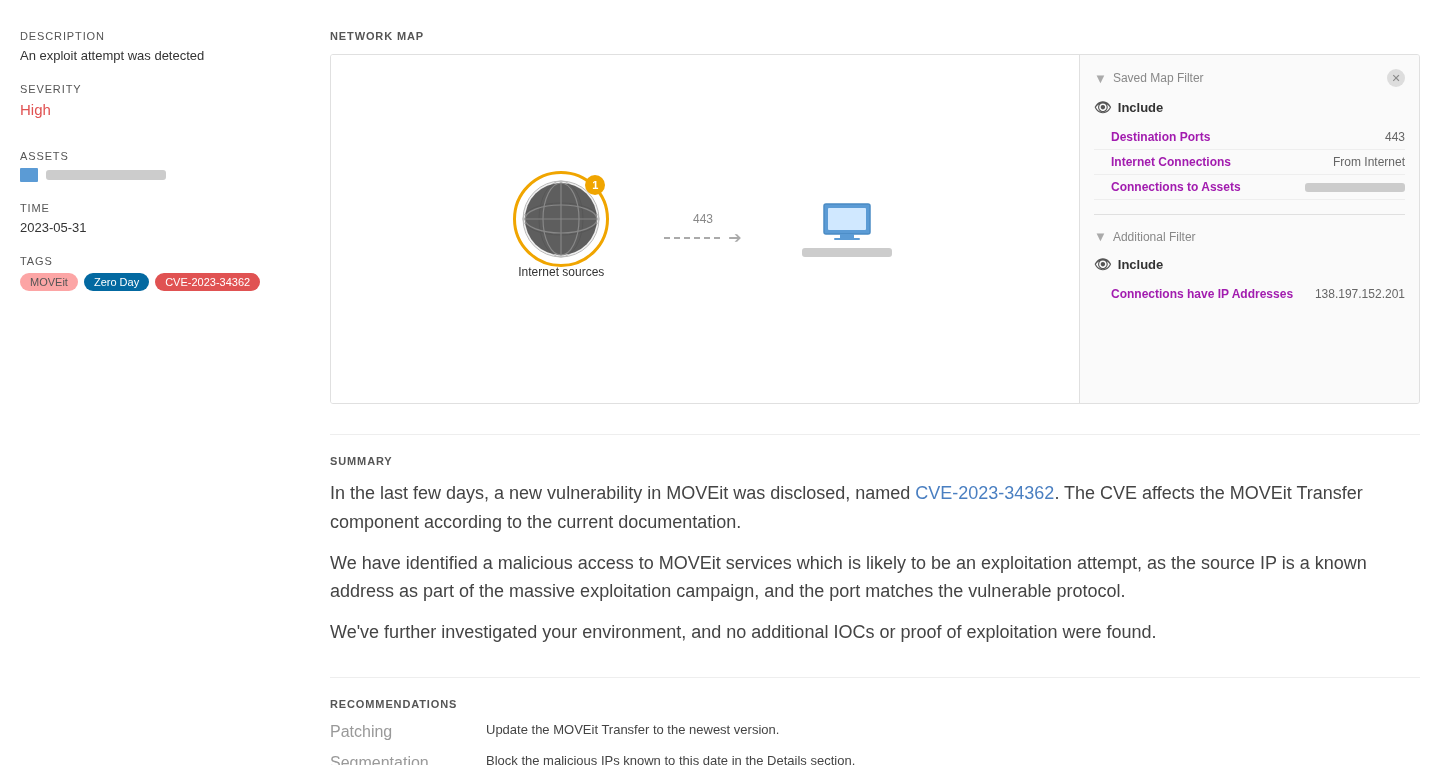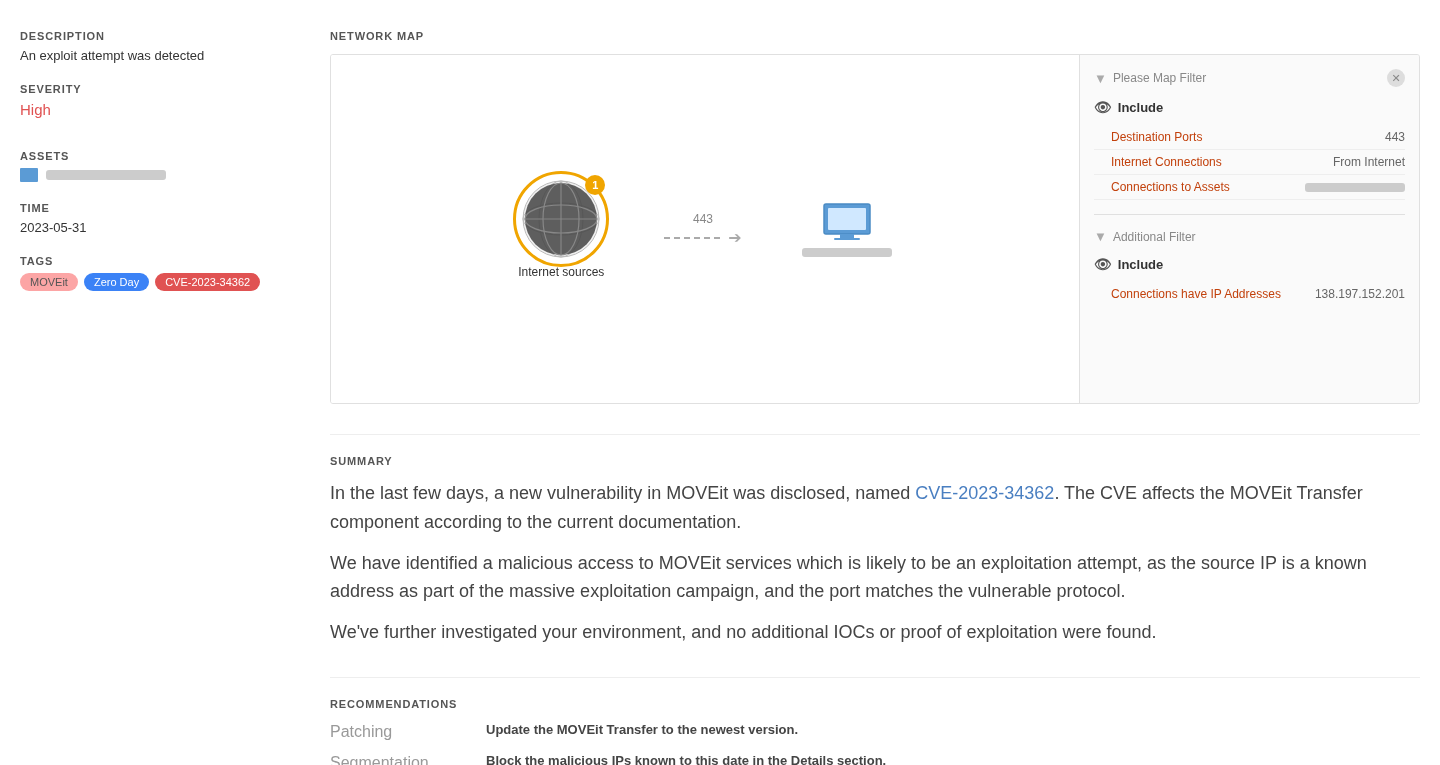--- a/index.html
+++ b/index.html
@@ -21,21 +21,21 @@
     
     .left-panel {
       width: 300px;
       min-width: 300px;
       padding: 10px 20px;
       border-right: none;
     }
 
     .section-label {
       font-size: 11px;
-      font-weight: 700;
+      font-weight: 400;
       letter-spacing: 0.08em;
       color: #555;
       text-transform: uppercase;
       margin-bottom: 6px;
     }
 
     .section-value {
       font-size: 13px;
       color: #333;
       margin-bottom: 20px;
@@ -83,21 +83,21 @@
       font-size: 11px;
       font-weight: 500;
     }
 
     .tag-gray {
       background: #fca5a5;
       color: #555;
     }
 
     .tag-blue {
-      background: #3b82f6;
+      background: #0369a1;
       color: #fff;
     }
 
     .tag-red {
       background: #e05252;
       color: #fff;
     }
 
     
     .main-panel {
@@ -306,22 +306,22 @@
       padding: 5px 0;
       border-bottom: 1px solid #eee;
     }
 
     .filter-row:last-child {
       border-bottom: none;
     }
 
     .filter-key {
       font-size: 12px;
-      font-weight: 400;
-      color: #c2410c;
+      font-weight: 700;
+      color: #a21caf;
       padding-left: 17px;
     }
 
     .filter-value {
       font-size: 12px;
       color: #666;
     }
 
     .filter-value-redacted {
       height: 9px;
@@ -366,21 +366,20 @@
 
     .rec-label {
       font-size: 16px;
       color: #999;
       padding-top: 1px;
     }
 
     .rec-value {
       font-size: 13px;
       color: #444;
-      font-weight: bold;
     }
   </style>
 </head>
 <body>
 
 <div class="page-layout">
 
   <div class="left-panel">
     <div class="section-label">DESCRIPTION</div>
     <div class="section-value">An exploit attempt was detected</div>
@@ -455,21 +454,21 @@
               <div class="dest-redacted"></div>
             </div>
           </div>
         </div>
 
         <div class="filter-panel">
 
           <div class="filter-section-header">
             <div class="filter-section-title">
               <span class="filter-icon">▼</span>
-              <span>Please Map Filter</span>
+              <span>Saved Map Filter</span>
             </div>
             <button class="filter-close-btn">✕</button>
           </div>
 
           <div class="filter-include-label">
             <span class="eye-icon">👁</span>
             <span>Include</span>
           </div>
 
           <div class="filter-row">

